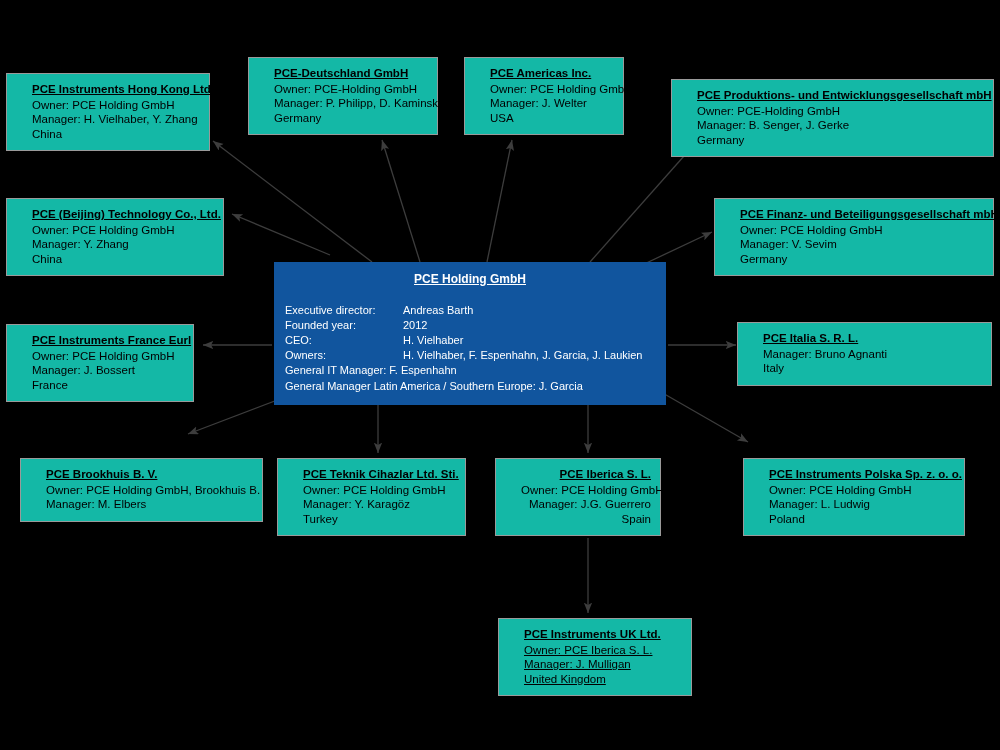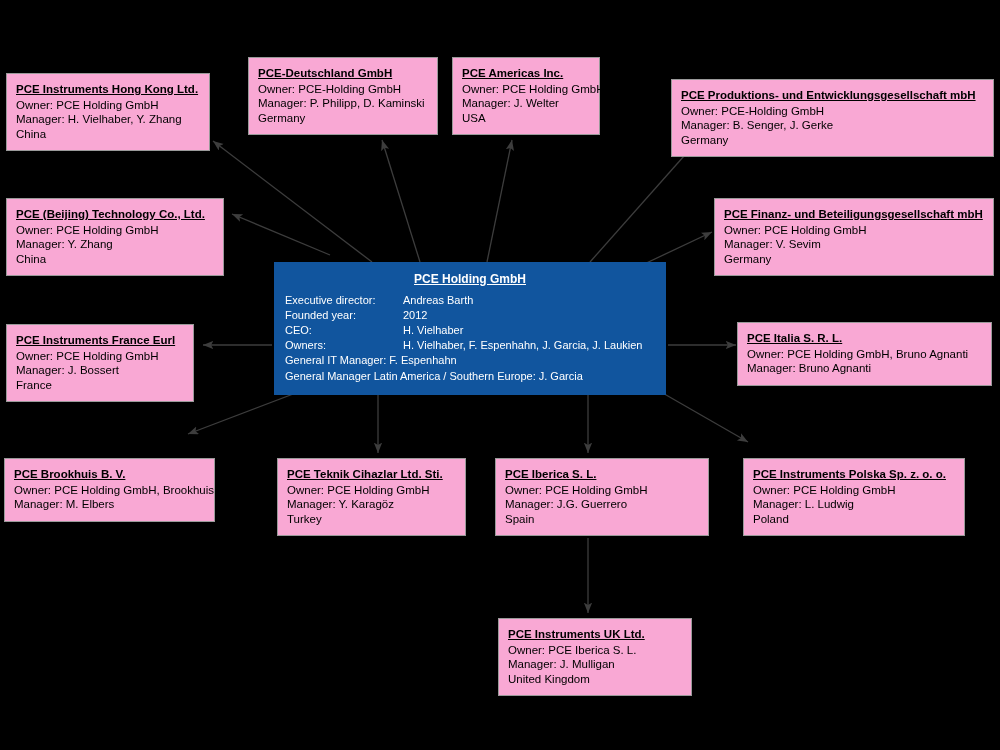--- a/index.html
+++ b/index.html
@@ -19,24 +19,24 @@
   #arrow-layer {
     position: absolute;
     left: 0;
     top: 0;
     width: 1000px;
     height: 750px;
     pointer-events: none;
   }
   .node {
     position: absolute;
-    background: #f9a8d4;
+    background: #14b8a6;
     border: 1px solid #9a9a9a;
     box-sizing: border-box;
-    padding: 8px 9px 9px 9px;
+    padding: 8px 9px 9px 25px;
     color: #000000;
     font-size: 11.5px;
     line-height: 14.6px;
     z-index: 5;
   }
   .node .title {
     font-weight: bold;
     text-decoration: underline;
     display: inline-block;
     margin-bottom: 1px;
@@ -48,21 +48,21 @@
   .node.root {
     background: #11559e;
     border: 1px solid #11559e;
     color: #ffffff;
     padding: 9px 10px 10px 10px;
   }
   .node.root .title {
     display: block;
     text-align: center;
     font-size: 12px;
-    margin-bottom: 6px;
+    margin-bottom: 16px;
   }
   .node.root .line {
     font-size: 11px;
     line-height: 15.2px;
   }
   .node.root .kv {
     display: block;
   }
   .node.root .kv .k {
     display: inline-block;
@@ -117,21 +117,21 @@
     <div class="line">China</div>
   </div>
 
   <div class="node" style="left:248px; top:57px; width:190px;">
     <span class="title">PCE-Deutschland GmbH</span>
     <div class="line">Owner: PCE-Holding GmbH</div>
     <div class="line">Manager: P. Philipp, D. Kaminski</div>
     <div class="line">Germany</div>
   </div>
 
-  <div class="node" style="left:452px; top:57px; width:148px;">
+  <div class="node" style="left:464px; top:57px; width:160px;">
     <span class="title">PCE Americas Inc.</span>
     <div class="line">Owner: PCE Holding GmbH</div>
     <div class="line">Manager: J. Welter</div>
     <div class="line">USA</div>
   </div>
 
   <div class="node" style="left:671px; top:79px; width:323px;">
     <span class="title">PCE Produktions- und Entwicklungsgesellschaft mbH</span>
     <div class="line">Owner: PCE-Holding GmbH</div>
     <div class="line">Manager: B. Senger, J. Gerke</div>
@@ -172,51 +172,51 @@
     </div>
     <div class="line kv">
       <span class="k">Owners:</span><span>H. Vielhaber, F. Espenhahn, J. Garcia, J. Laukien</span>
     </div>
     <div class="line">General IT Manager: F. Espenhahn</div>
     <div class="line">General Manager Latin America / Southern Europe: J. Garcia</div>
   </div>
 
   <div class="node" style="left:737px; top:322px; width:255px;">
     <span class="title">PCE Italia S. R. L.</span>
-    <div class="line">Owner: PCE Holding GmbH, Bruno Agnanti</div>
     <div class="line">Manager: Bruno Agnanti</div>
-  </div>
-
-  <div class="node" style="left:4px; top:458px; width:211px;">
+    <div class="line">Italy</div>
+  </div>
+
+  <div class="node" style="left:20px; top:458px; width:243px;">
     <span class="title">PCE Brookhuis B. V.</span>
     <div class="line">Owner: PCE Holding GmbH, Brookhuis B. V.</div>
     <div class="line">Manager: M. Elbers</div>
   </div>
 
   <div class="node" style="left:277px; top:458px; width:189px;">
     <span class="title">PCE Teknik Cihazlar Ltd. Sti.</span>
     <div class="line">Owner: PCE Holding GmbH</div>
     <div class="line">Manager: Y. Karagöz</div>
     <div class="line">Turkey</div>
   </div>
 
-  <div class="node" style="left:495px; top:458px; width:214px;">
+  <div class="node" style="left:495px; top:458px; width:166px;text-align:right;">
     <span class="title">PCE Iberica S. L.</span>
     <div class="line">Owner: PCE Holding GmbH</div>
     <div class="line">Manager: J.G. Guerrero</div>
     <div class="line">Spain</div>
   </div>
 
   <div class="node" style="left:743px; top:458px; width:222px;">
     <span class="title">PCE Instruments Polska Sp. z. o. o.</span>
     <div class="line">Owner: PCE Holding GmbH</div>
     <div class="line">Manager: L. Ludwig</div>
     <div class="line">Poland</div>
   </div>
 
-  <div class="node" style="left:498px; top:618px; width:194px;">
+  <div class="node" style="left:498px; top:618px; width:194px;text-decoration:underline;">
     <span class="title">PCE Instruments UK Ltd.</span>
     <div class="line">Owner: PCE Iberica S. L.</div>
     <div class="line">Manager: J. Mulligan</div>
     <div class="line">United Kingdom</div>
   </div>
 
 </div>
 
 </body></html>

